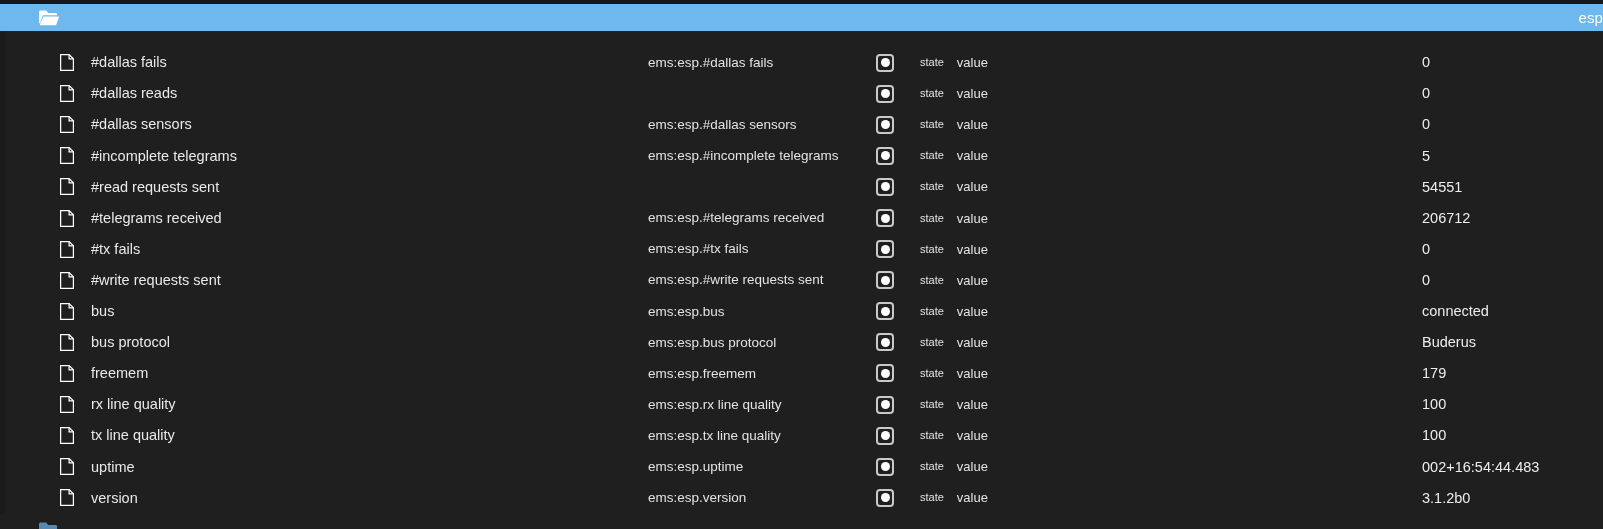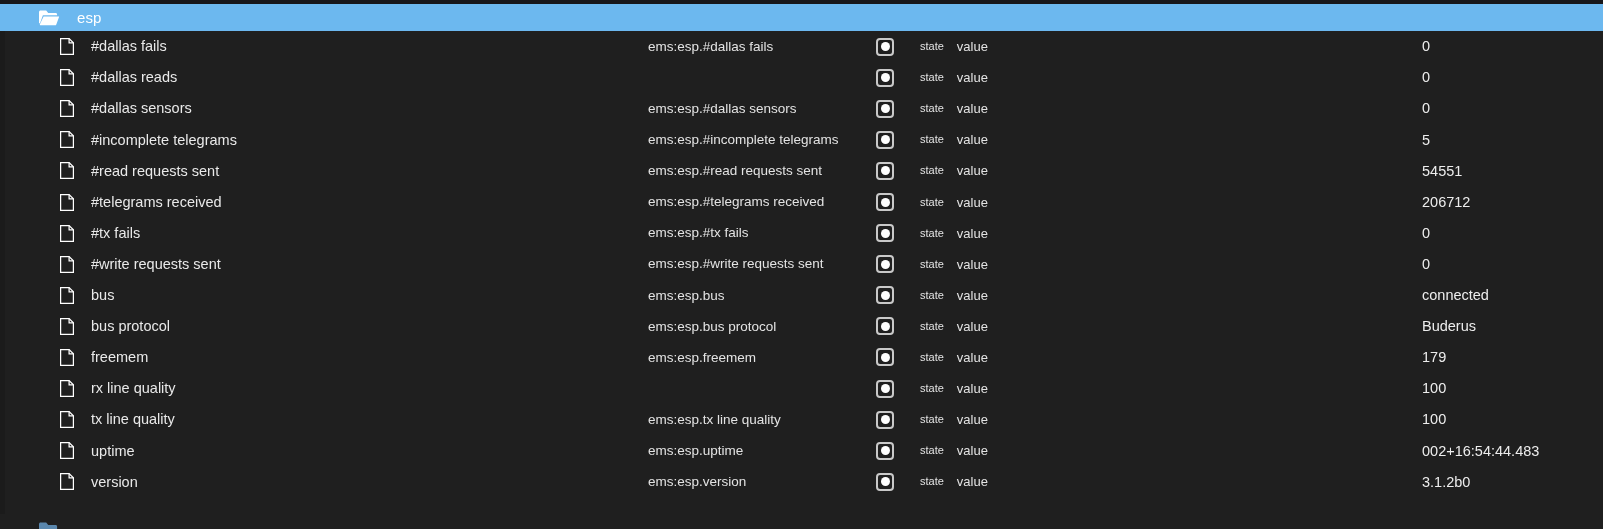--- a/index.html
+++ b/index.html
@@ -40,20 +40,21 @@
 
   
   .folder-row {
     position: absolute;
     top: 4px; left: 0;
     width: 1603px;
     height: 27px;
     background: #6cb8ef;
     display: flex;
     align-items: center;
+    justify-content: space-between;
   }
   .folder-row .folder-icon {
     margin-left: 38px;
     width: 22px;
     height: 18px;
     display: flex;
     align-items: center;
     justify-content: center;
   }
   .folder-row .folder-label {
@@ -72,21 +73,21 @@
   }
 
   .row {
     position: relative;
     height: 31.1px;
     width: 1603px;
   }
 
   .cell {
     position: absolute;
-    top: 0;
+    top: 16px;
     height: 31.1px;
     display: flex;
     align-items: center;
     text-align: center;
   }
 
   .c-name  { left: 60px;   }
   .c-id    { left: 648px;  }
   .c-state { left: 876px;  }
   .c-value { left: 1422px; }
@@ -287,23 +288,20 @@
         </div>
       </div>
       <div class="row">
         <div class="cell c-name">
           <span class="file-icon"><svg width="14" height="17" viewBox="0 0 14 17">
               <path d="M0.6 0.6 L9.1 0.6 L13.4 4.9 L13.4 16.4 L0.6 16.4 Z" fill="none" stroke="#ffffff" stroke-width="1.25"></path>
               <path d="M9.1 0.6 L9.1 4.9 L13.4 4.9" fill="none" stroke="#ffffff" stroke-width="1.25"></path>
             </svg></span>
           <span class="name-text">#read requests sent</span>
         </div>
-        <div class="cell c-id">
-          <span class="id-text">ems:esp.#read requests sent</span>
-        </div>
         <div class="cell c-state">
           <span class="state-chip">
             <span class="dot"></span>
           </span>
           <span class="state-text">state</span>
           <span class="value-word">value</span>
         </div>
         <div class="cell c-value">
           <span class="value-text">54551</span>
         </div>
@@ -440,20 +438,23 @@
           <span class="value-text">179</span>
         </div>
       </div>
       <div class="row">
         <div class="cell c-name">
           <span class="file-icon"><svg width="14" height="17" viewBox="0 0 14 17">
               <path d="M0.6 0.6 L9.1 0.6 L13.4 4.9 L13.4 16.4 L0.6 16.4 Z" fill="none" stroke="#ffffff" stroke-width="1.25"></path>
               <path d="M9.1 0.6 L9.1 4.9 L13.4 4.9" fill="none" stroke="#ffffff" stroke-width="1.25"></path>
             </svg></span>
           <span class="name-text">rx line quality</span>
+        </div>
+        <div class="cell c-id">
+          <span class="id-text">ems:esp.rx line quality</span>
         </div>
         <div class="cell c-state">
           <span class="state-chip">
             <span class="dot"></span>
           </span>
           <span class="state-text">state</span>
           <span class="value-word">value</span>
         </div>
         <div class="cell c-value">
           <span class="value-text">100</span>

